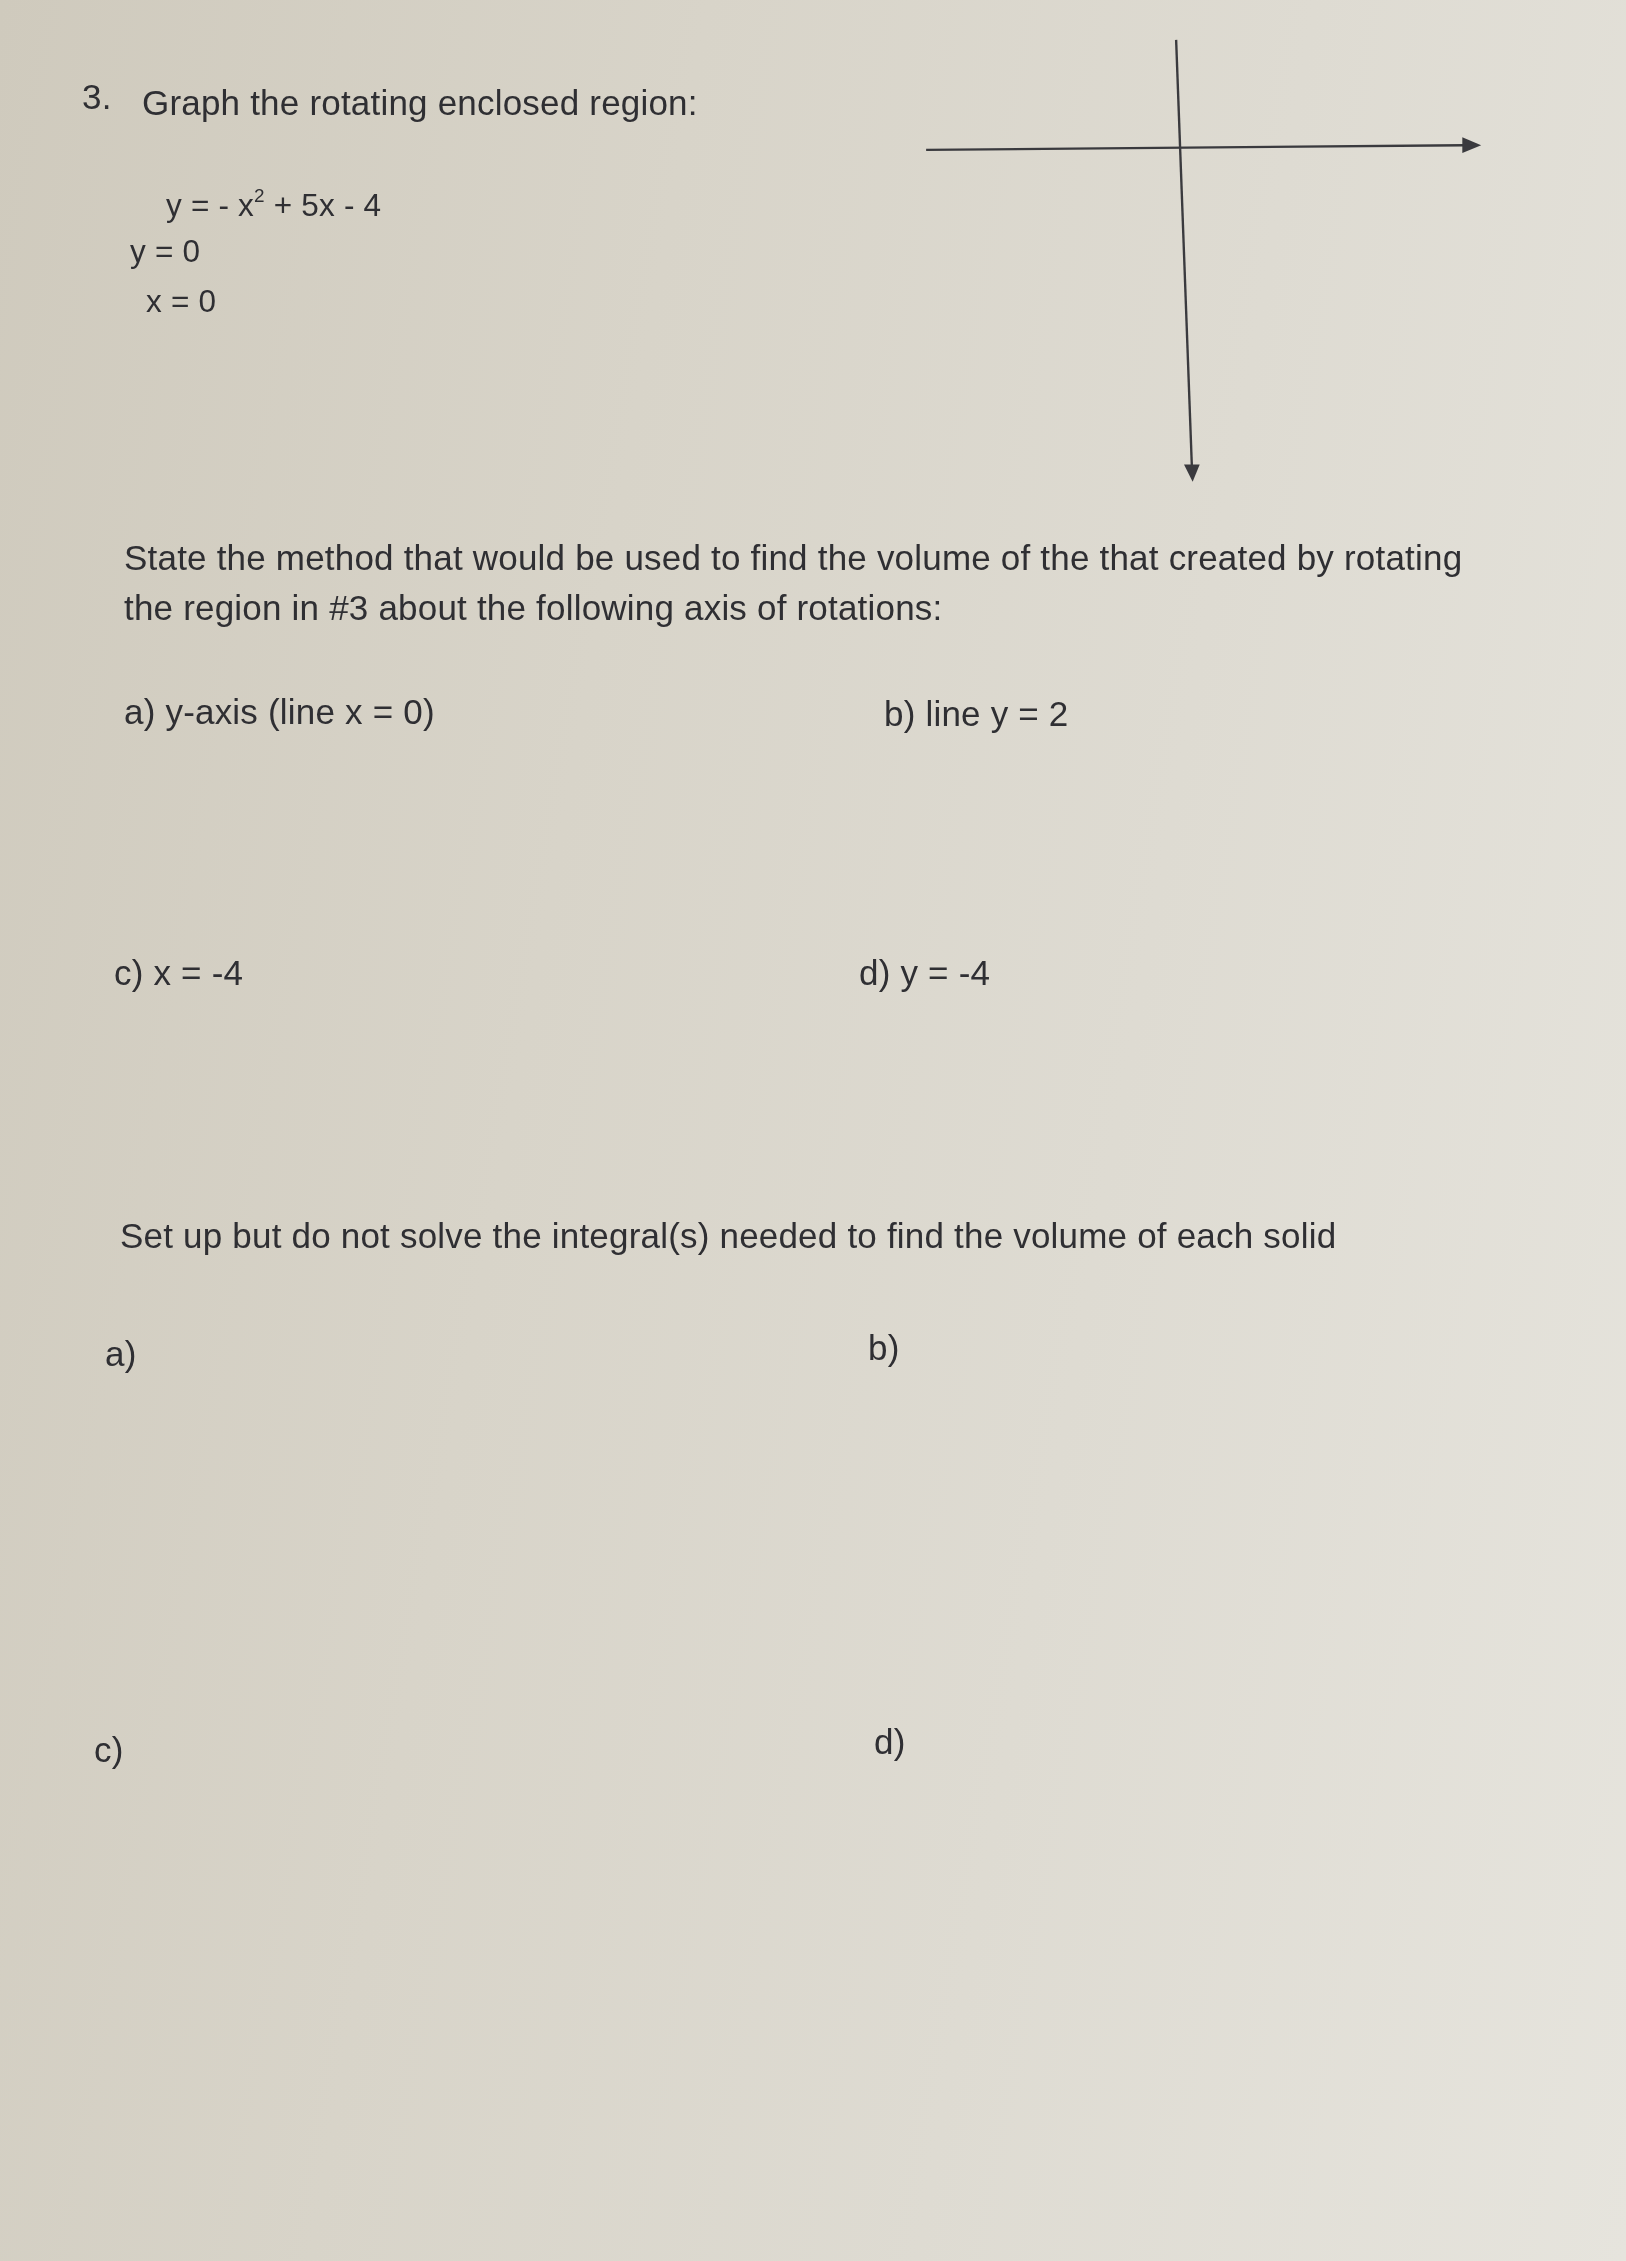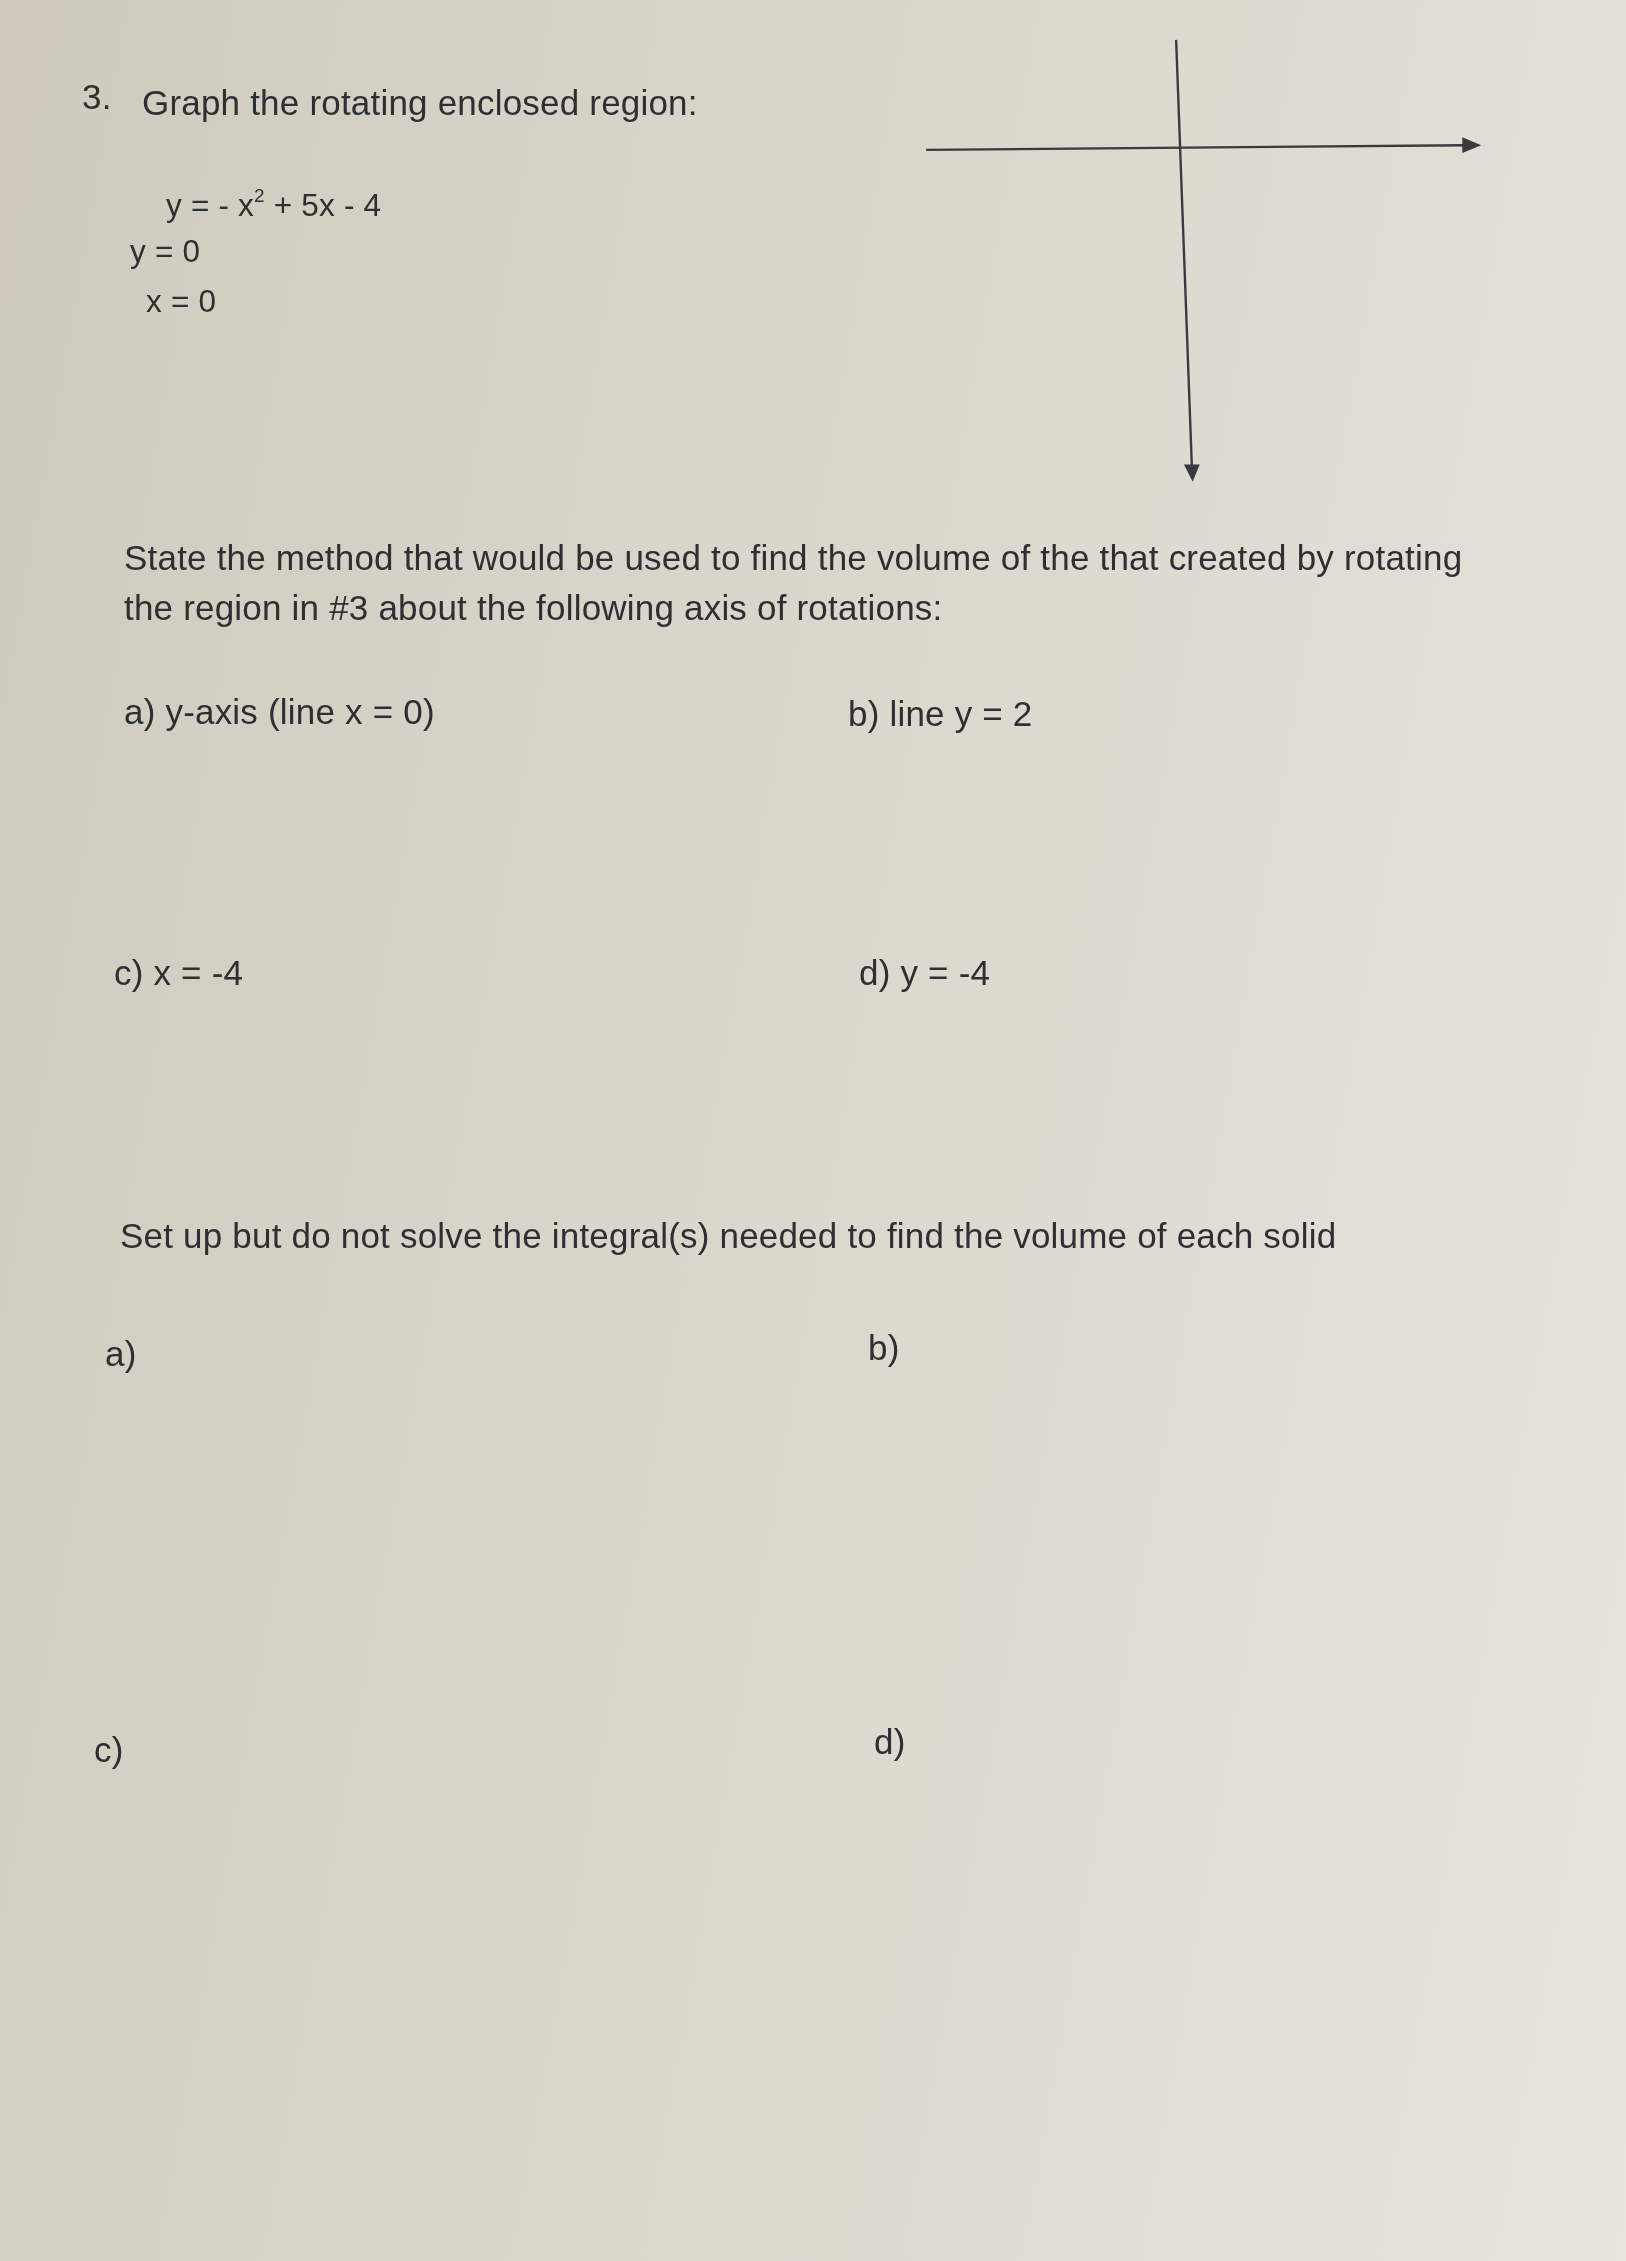--- a/index.html
+++ b/index.html
@@ -35,21 +35,21 @@
   <g>
     <line x1="334" y1="10" x2="354" y2="552" stroke="#3a3a3e" stroke-width="3"></line>
     <polygon points="344,550 364,550 355,572" fill="#3a3a3e"></polygon>
   </g>
 </svg>
 
 <div class="t lg" style="left:124px; top:540px;">State the method that would be used to find the volume of the that created by rotating</div>
 <div class="t lg" style="left:124px; top:590px;text-align:center;">the region in #3 about the following axis of rotations:</div>
 
 <div class="t lg" style="left:124px; top:694px;">a) y-axis (line x = 0)</div>
-<div class="t lg" style="left:848px; top:696px;">b) line y = 2</div>
+<div class="t lg" style="left:884px; top:696px;">b) line y = 2</div>
 <div class="t lg" style="left:114px; top:955px;">c) x = -4</div>
 <div class="t lg" style="left:859px; top:955px;">d) y = -4</div>
 
 <div class="t lg" style="left:120px; top:1218px;text-align:right;">Set up but do not solve the integral(s) needed to find the volume of each solid</div>
 
 <div class="t lg" style="left:105px; top:1336px;">a)</div>
 <div class="t lg" style="left:868px; top:1330px;">b)</div>
 <div class="t lg" style="left:94px; top:1732px;">c)</div>
 <div class="t lg" style="left:874px; top:1724px;">d)</div>
 

